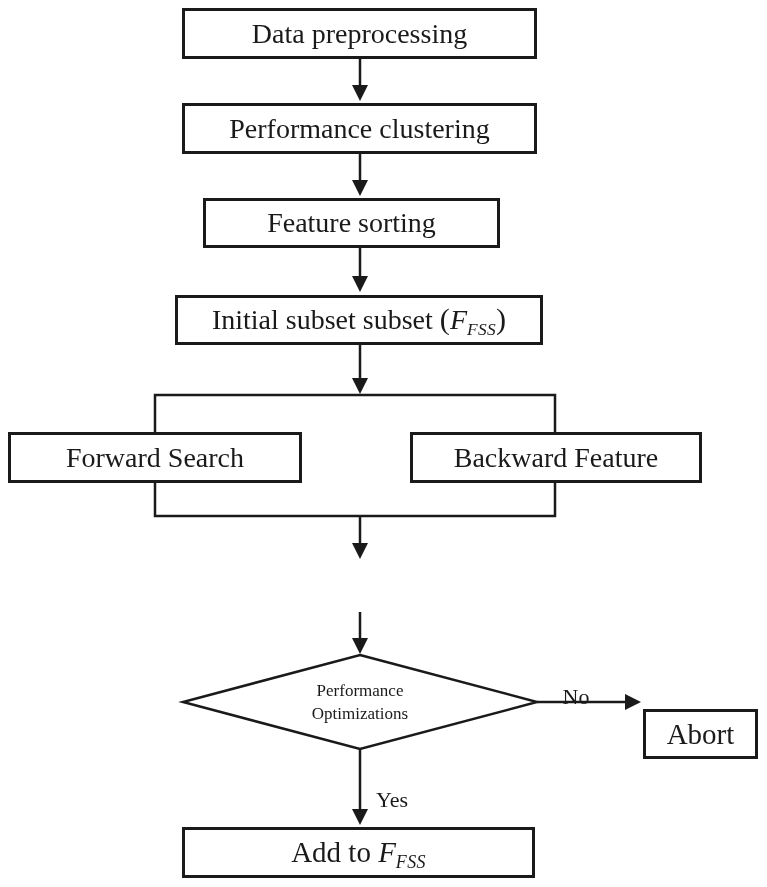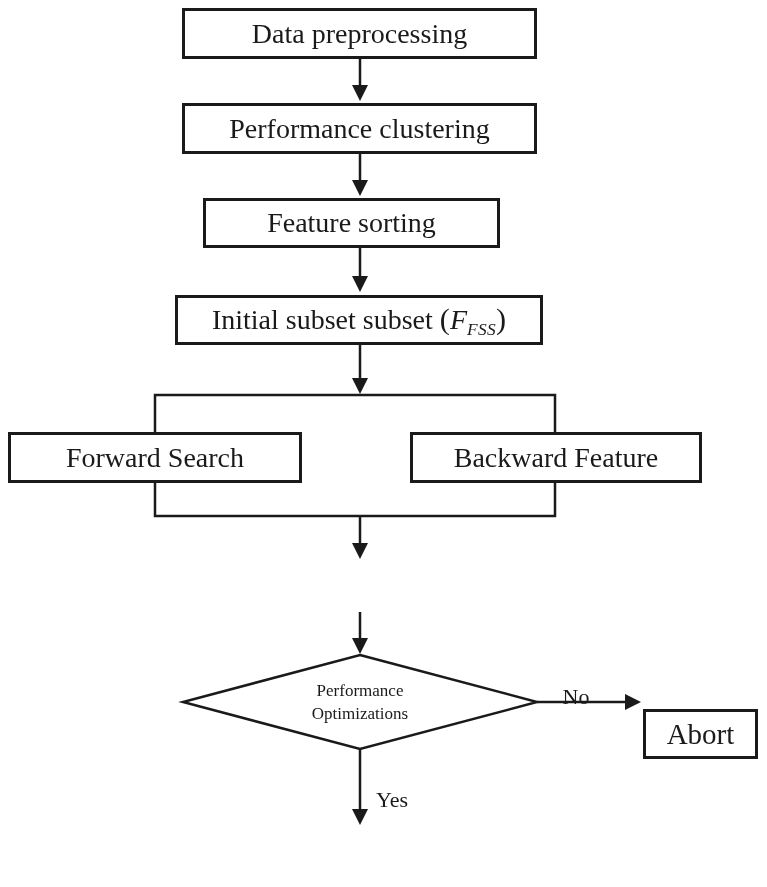--- a/index.html
+++ b/index.html
@@ -166,14 +166,19 @@
   </div>
 
   <div class="edge-label no-label">No</div>
 
   <div class="edge-label yes-label">Yes</div>
 
   <div class="node abort abt">
     <span>Abort</span>
   </div>
 
+  <div class="node add addbox">
+    <span>
+      <span>Add to </span><span class="fsym">F</span><span class="fsub">FSS</span>
+    </span>
+  </div>
 
 </div>
 
 </body></html>

